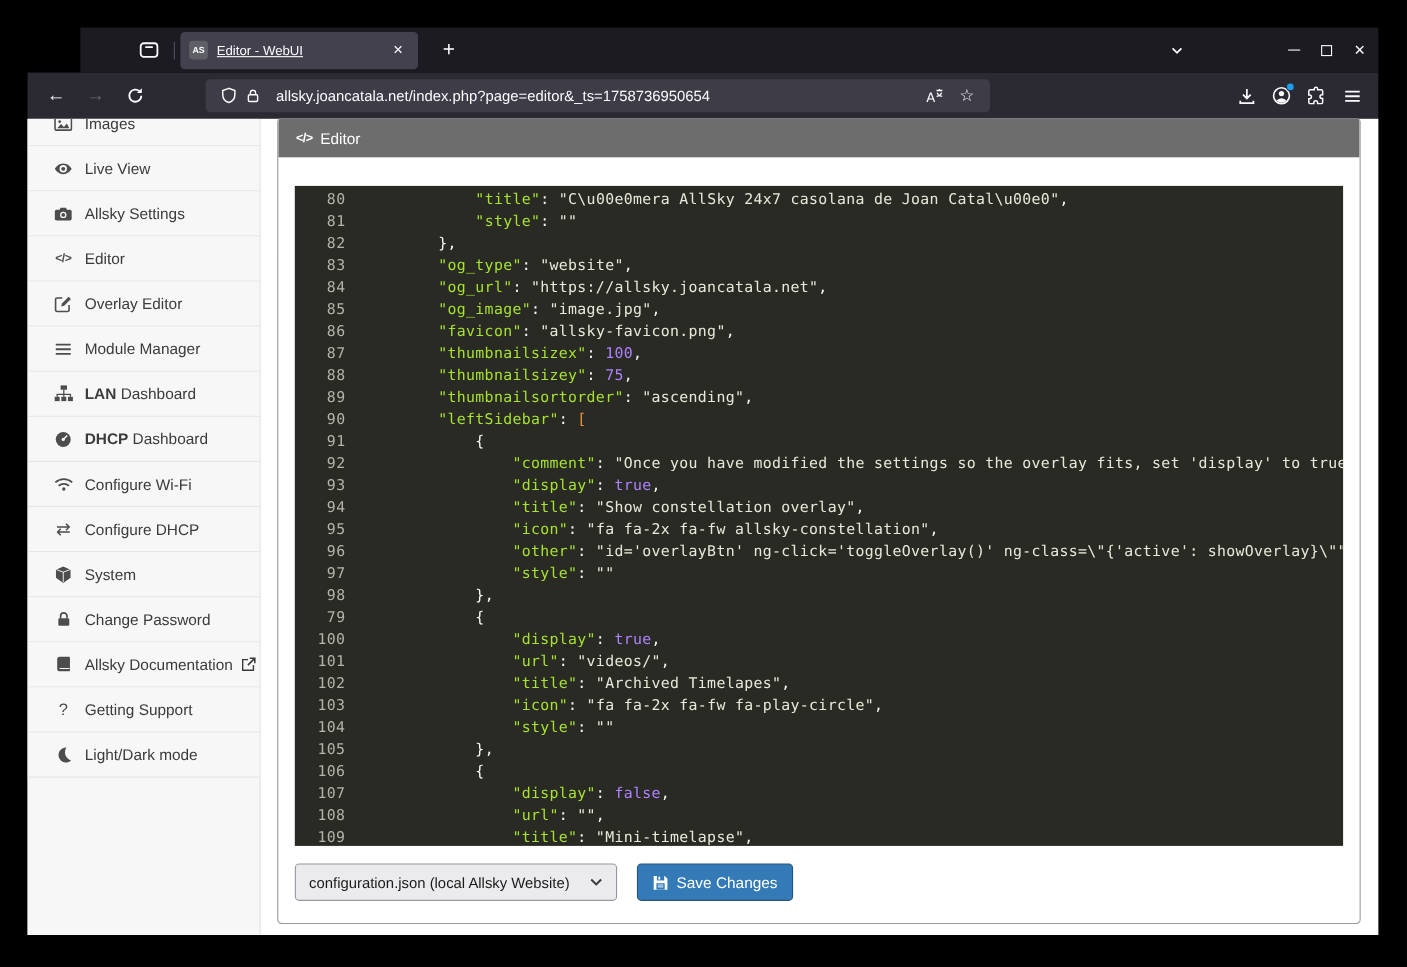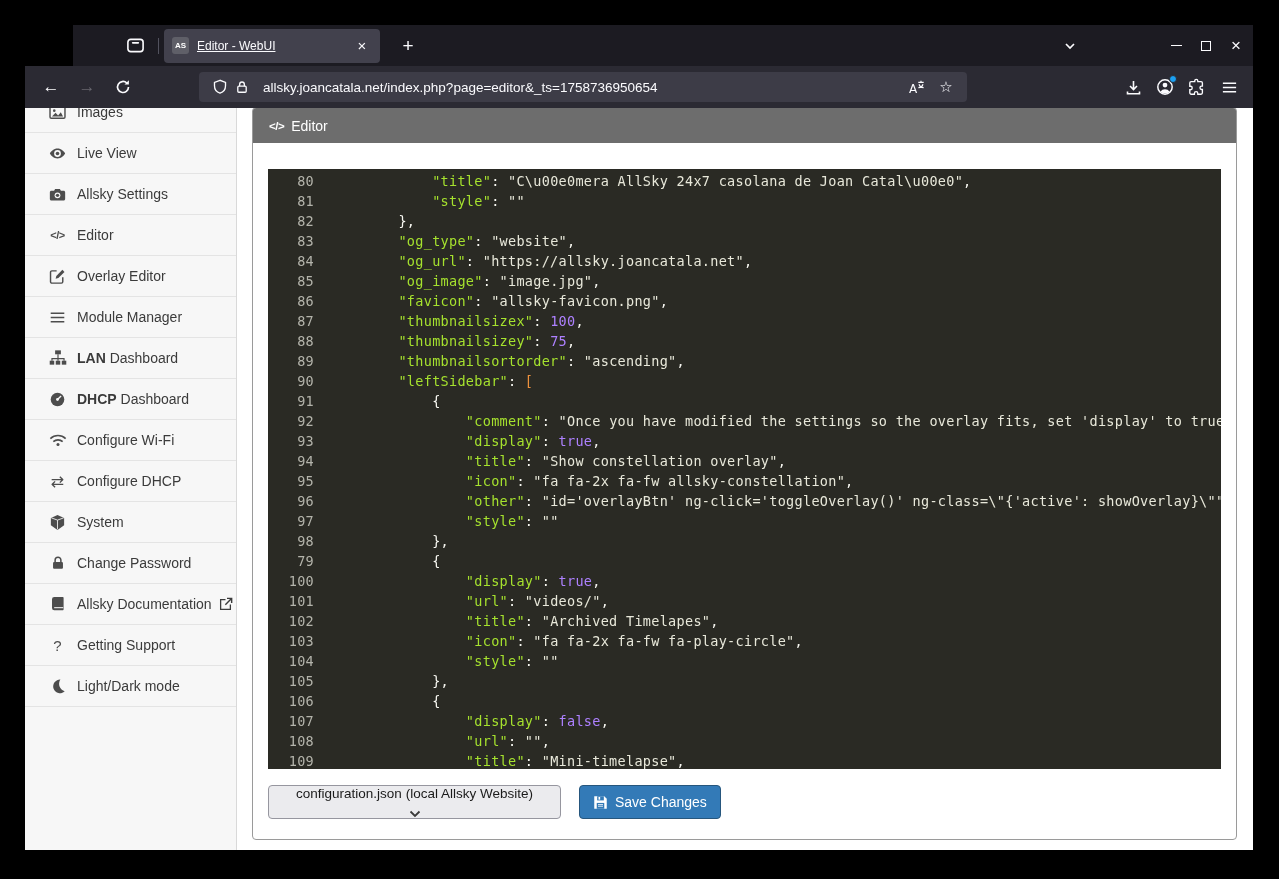--- a/index.html
+++ b/index.html
@@ -26,21 +26,21 @@
   .spacer76 { width:76px; }
   .win-min i { display:block; width:11px; height:0; border-bottom:1.8px solid #fbfbfe; }
   .win-max i { display:block; width:10px; height:10px; border:1.6px solid #fbfbfe; }
   .win-close { font-size:17px; margin-right:2px; }
 
   
   .toolbar { height:42px; background:#2b2a33; display:flex; align-items:center; padding:0 8px 0 11px; }
   .nav-btn { width:30px; height:30px; display:flex; align-items:center; justify-content:center;
              color:#fbfbfe; font-size:17px; border-radius:4px; margin-right:6px; }
   .nav-btn.disabled { color:#68676f; }
-  .urlbar { margin-left:55px; width:768px; height:30px; background:#3d3c47; border-radius:4px;
+  .urlbar { margin-left:43px; width:713px; height:30px; background:#3d3c47; border-radius:4px;
             display:flex; align-items:center; padding:0 10px; }
   .urlbar .sep { width:8px; }
   .url-text { color:#fbfbfe; font-size:13.5px; margin-left:10px; flex:1; white-space:nowrap; overflow:hidden; }
   .ub-icon { display:flex; align-items:center; justify-content:center; width:22px; height:22px; flex-shrink:0; }
   .star { color:#fbfbfe; font-size:15px; }
   .tb-right { margin-left:auto; display:flex; align-items:center; }
   .tb-icon { width:32px; height:30px; display:flex; align-items:center; justify-content:center; position:relative; border-radius:4px; }
   .acct-badge { position:absolute; top:3px; right:4px; width:8px; height:8px; border-radius:50%; background:#1ba0f2; border:1.5px solid #2b2a33; }
 
   
@@ -71,21 +71,21 @@
   .tk-key { color:#a6e22e; }
   .tk-str { color:#e8e8da; }
   .tk-pun { color:#f8f8f2; }
   .tk-num { color:#ae81ff; }
   .tk-bool { color:#ae81ff; }
   .tk-brk { color:#ed913d; }
 
   .controls { margin-top:16px; display:flex; align-items:center; padding-bottom:22px; }
   .select { width:293px; height:34px; background:#ebebee; border:1px solid #96969f; border-radius:4px;
             display:flex; align-items:center; justify-content:space-between; padding:0 12px;
-            color:#1a1a1a; font-size:13.5px;flex-direction:column; }
+            color:#1a1a1a; font-size:13.5px; }
   .save { margin-left:18px; height:34px; background:#337ab7; border:1px solid #26567d; border-radius:4px;
           color:#fff; font-size:14px; display:flex; align-items:center; padding:0 13px; cursor:pointer;
           font-family:"Liberation Sans", sans-serif; }
   .save svg { margin-right:7px; }
 </style>
 </head>
 <body>
 
 <div class="window">
 

